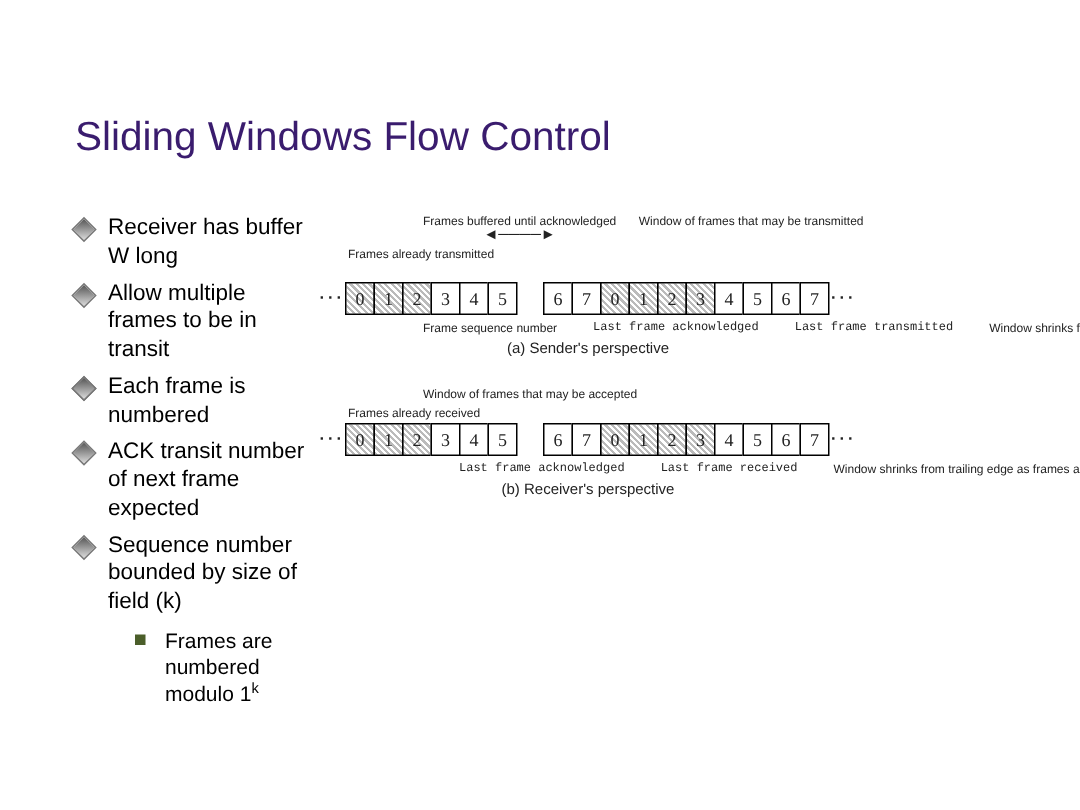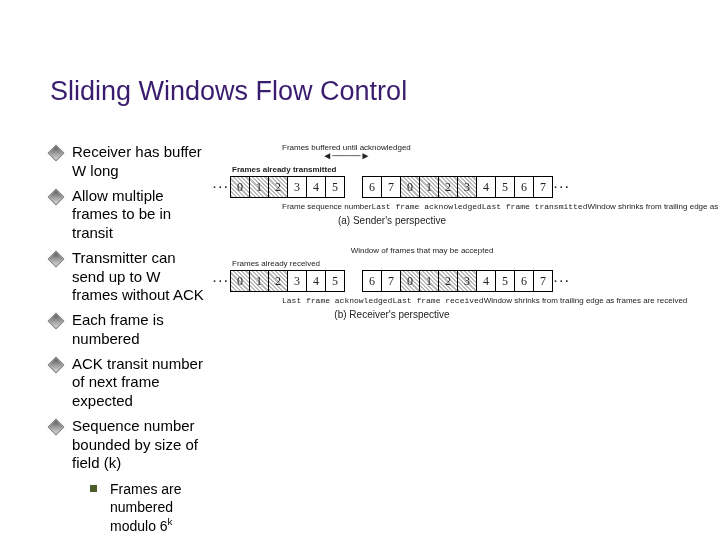--- a/index.html
+++ b/index.html
@@ -140,20 +140,21 @@
   }
   .gap {
     width: 18px;
   }
   .labels-bot {
     display: flex;
     justify-content: space-between;
     padding: 0 10px 0 70px;
     text-align: center;
     font-size: 8px;
+    gap: 24px;
   }
   .labels-bot > div { flex: 0 0 auto; }
   .lb1 { flex:0 0 60px; }
   .lb2 { flex:0 0 75px;font-family:Liberation Mono, monospace; }
   .lb3 { flex:0 0 90px; }
   .section-caption {
     text-align: center;
     font-size: 10px;
     margin-top: 4px;
   }
@@ -163,39 +164,41 @@
 
 <div class="slide">
   <div class="dotted-top"></div>
   <div class="title">Sliding Windows Flow Control</div>
 
   <div class="content-row">
     <div class="bullets">
       <ul class="main-list">
         <li><span class="diamond"></span><span>Receiver has buffer W long</span></li>
         <li><span class="diamond"></span><span>Allow multiple frames to be in transit</span></li>
-        <li><span class="diamond"></span><span>Transmitter can send up to W frames without ACK</span></li>
+        <li><span class="diamond"></span></li>
         <li><span class="diamond"></span><span>Each frame is numbered</span></li>
         <li><span class="diamond"></span><span>ACK transit number of next frame expected</span></li>
         <li><span class="diamond"></span><span>Sequence number bounded by size of field (k)</span>
           <ul class="sub-list">
-            <li><span class="square"></span><span>Frames are numbered modulo 6</span><sup>k</sup></li>
+            <li><span class="square"></span><span>Frames are numbered modulo 1</span><sup>k</sup></li>
           </ul>
         </li>
       </ul>
     </div>
 
     <div class="diagram">
 
       <div class="section">
         <div class="labels-top">
           <div class="lab-mid"><span>Frames buffered
 until acknowledged</span><br><span class="arrow-gap">◄────►</span></div>
-        </div>
-        <div style="padding-left:20px; margin-bottom:2px;font-weight:bold;">Frames already transmitted</div>
+          <div class="lab-right"><span>Window of frames
+that may be transmitted</span></div>
+        </div>
+        <div style="padding-left:20px; margin-bottom:14px;">Frames already transmitted</div>
         <div class="row-track">
           <div class="dots">···</div>
           <div class="boxes">
             <div class="box shade">0</div>
             <div class="box shade">1</div>
             <div class="box shade">2</div>
             <div class="box">3</div>
             <div class="box">4</div>
             <div class="box">5</div>
           </div>
@@ -224,21 +227,21 @@
 transmitted</div>
           <div class="lb3">Window shrinks from
 trailing edge as
 frames are sent</div>
 
         </div>
         <div class="section-caption">(a) Sender's perspective</div>
       </div>
 
       <div class="section">
-        <div class="labels-top" style="justify-content:center;">
+        <div class="labels-top" style="justify-content:flex-start;">
           <div class="lab-right">Window of frames
 that may be accepted</div>
         </div>
         <div style="padding-left:20px; margin-bottom:2px;">Frames already received</div>
         <div class="row-track">
           <div class="dots">···</div>
           <div class="boxes">
             <div class="box shade">0</div>
             <div class="box shade">1</div>
             <div class="box shade">2</div>

